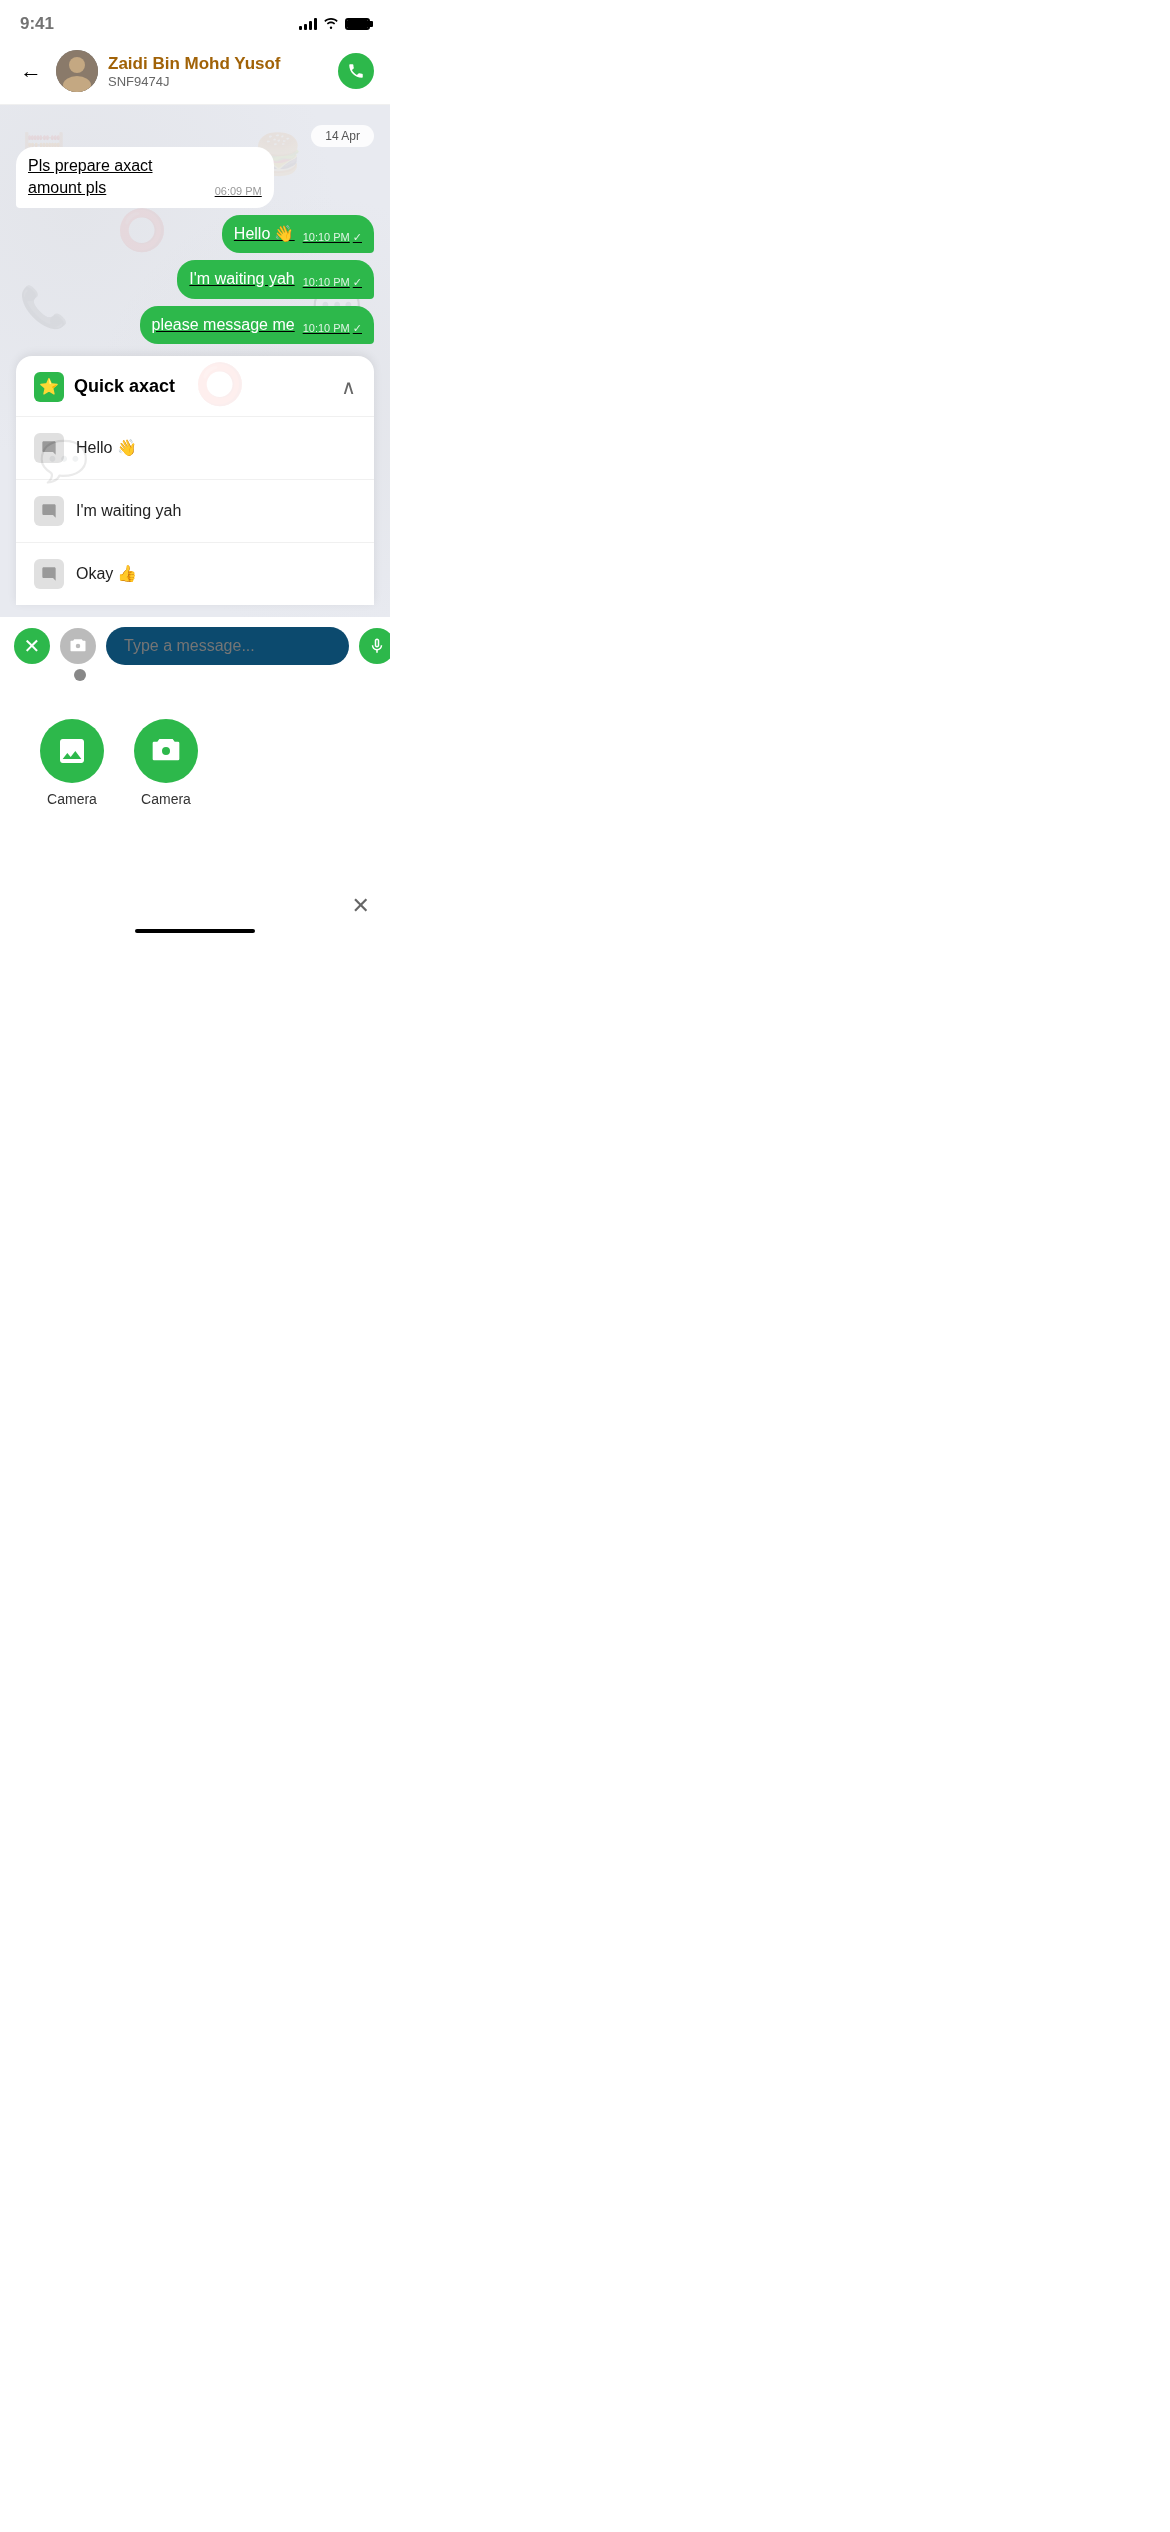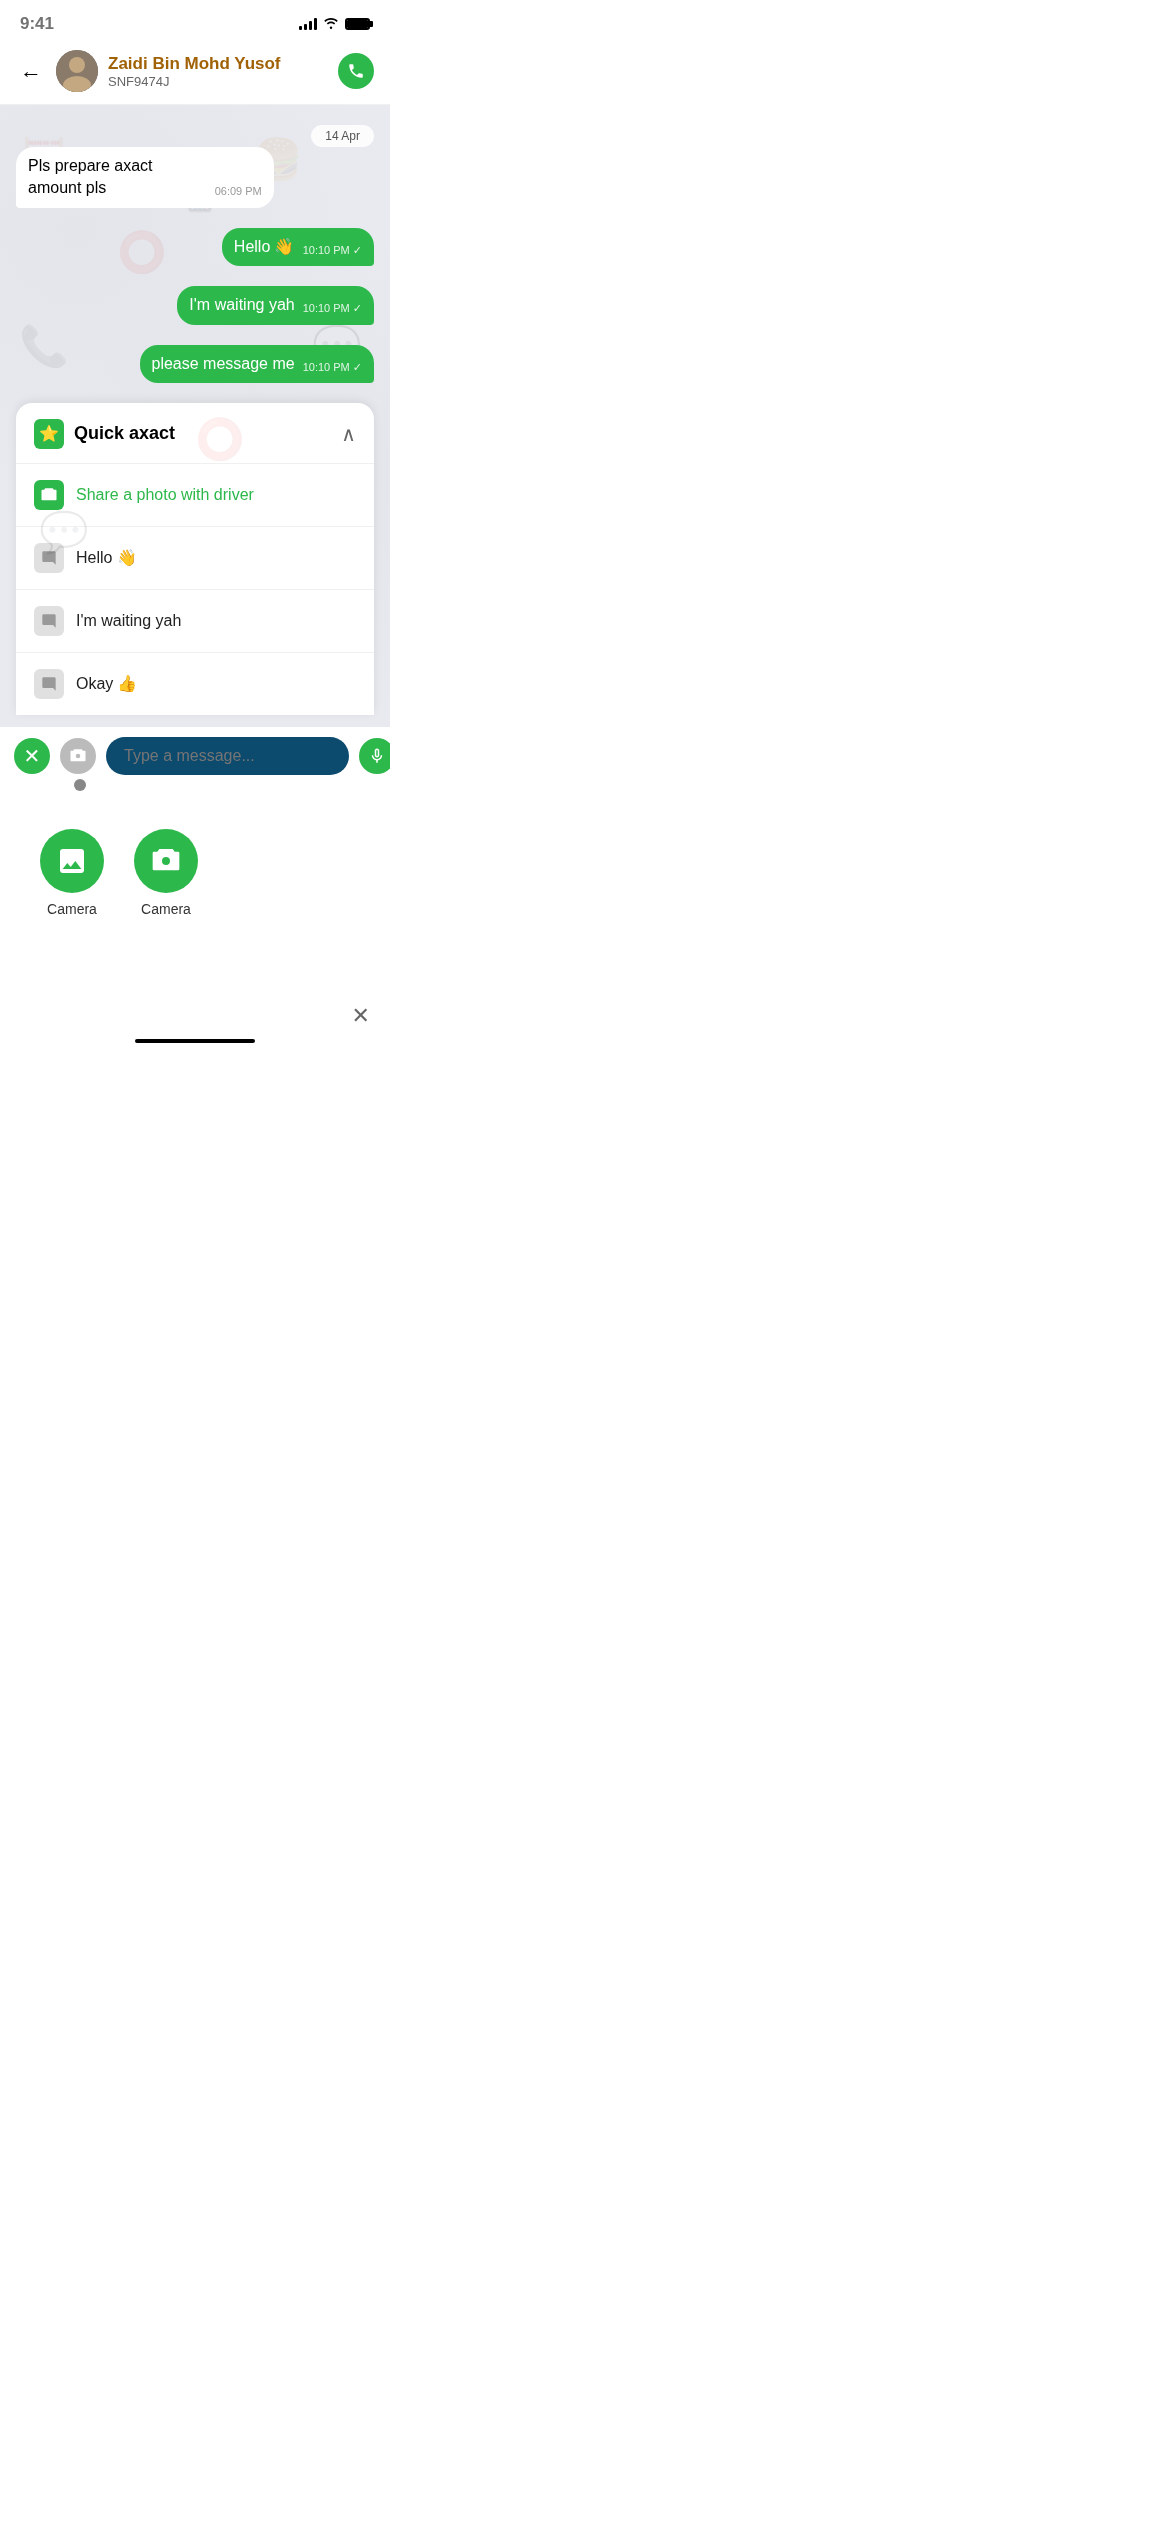--- a/index.html
+++ b/index.html
@@ -168,21 +168,22 @@
       border-radius: 20px;
       padding: 4px 14px;
       font-size: 12px;
       color: #555;
       display: inline-block;
     }
 
     
     .msg-row {
       display: flex;
-      margin-bottom: 20px;
+      margin-bottom: 7px;
+      text-decoration: underline;
     }
     .msg-row.left { justify-content: flex-start; }
     .msg-row.right { justify-content: flex-end; }
 
     .bubble {
       max-width: 72%;
       padding: 8px 12px;
       border-radius: 18px;
       font-size: 16px;
       line-height: 1.4;
@@ -513,28 +514,20 @@
 
   <div class="quick-chat-panel">
     <div class="quick-chat-header">
       <div class="quick-chat-title-row">
         <div class="quick-chat-icon">⭐</div>
         <span class="quick-chat-title">Quick axact</span>
       </div>
       <div class="collapse-btn">∧</div>
     </div>
 
-    <div class="quick-chat-item">
-      <div class="quick-item-icon camera-green">
-        <svg width="18" height="18" viewBox="0 0 24 24" fill="white">
-          <path d="M12 9a3 3 0 1 0 0 6 3 3 0 0 0 0-6zm0-2a5 5 0 1 1 0 10A5 5 0 0 1 12 7zm6.5-2H21a1 1 0 0 1 1 1v12a1 1 0 0 1-1 1H3a1 1 0 0 1-1-1V6a1 1 0 0 1 1-1h2.5l1.5-2h10l1.5 2z"></path>
-        </svg>
-      </div>
-      <span class="quick-item-text green">Share a photo with driver</span>
-    </div>
 
     <div class="quick-chat-item">
       <div class="quick-item-icon chat-gray">
         <svg width="16" height="16" viewBox="0 0 24 24" fill="#999">
           <path d="M20 2H4c-1.1 0-2 .9-2 2v12c0 1.1.9 2 2 2h14l4 4V4c0-1.1-.9-2-2-2z"></path>
         </svg>
       </div>
       <span class="quick-item-text dark">Hello 👋</span>
     </div>
 

